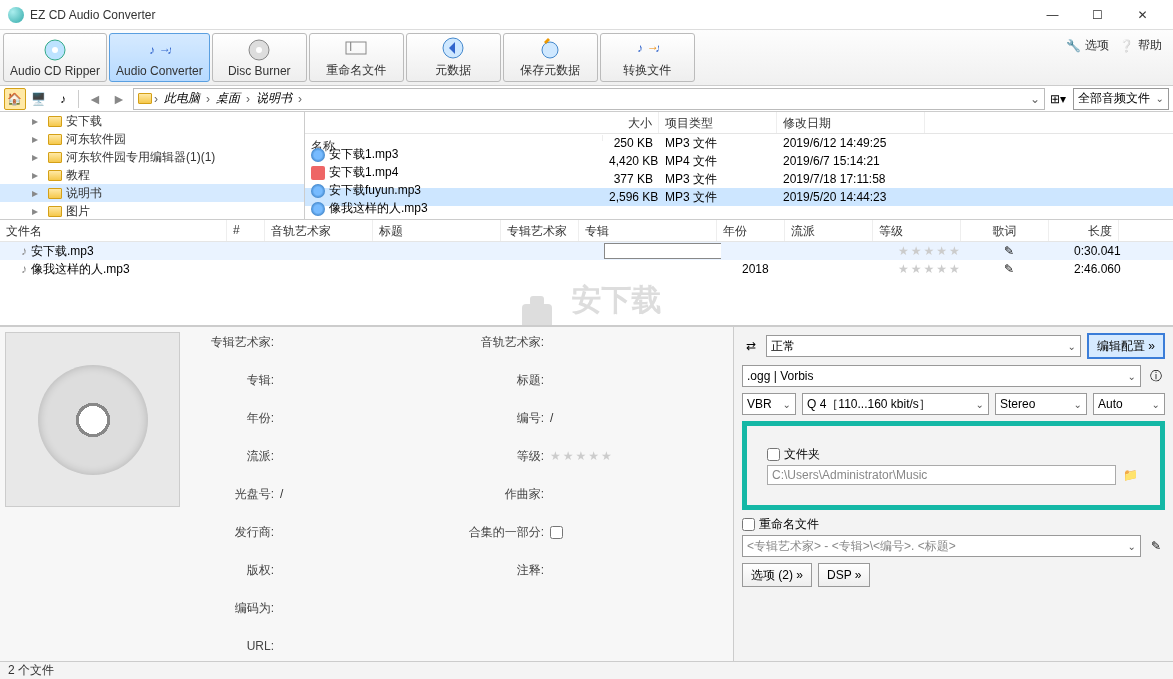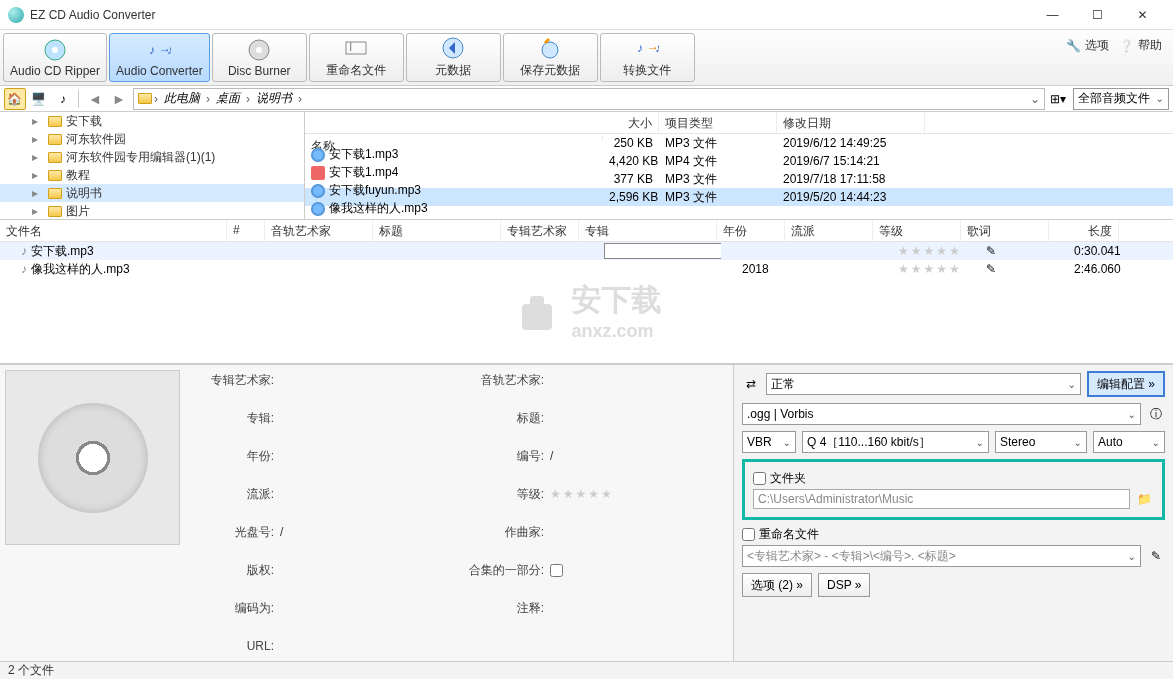--- a/index.html
+++ b/index.html
@@ -56,21 +56,21 @@
 .file-icon.mp3 { background:radial-gradient(circle,#7bf 40%,#48c 70%); border-radius:50%; }
 .file-icon.mp4 { background:#e66; border-radius:2px; }
 
 
 .queue { height:228px; border-bottom:1px solid #ccc; overflow:hidden; }
 .q-head { display:flex; height:22px; border-bottom:1px solid #e5e5e5; }
 .q-head .qcol { padding:3px 6px; border-right:1px solid #eee; color:#333; }
 .q-row { display:flex; height:18px; align-items:center; }
 .q-row.selected { background:#eaf3ff; }
 .q-row .qcell { padding:0 21px; overflow:hidden; white-space:nowrap; }
-.qc-name{width:227px;} .qc-num{width:38px;} .qc-artist{width:108px;} .qc-title{width:128px;} .qc-aartist{width:78px;} .qc-album{width:138px;} .qc-year{width:68px;} .qc-genre{width:88px;} .qc-rating{width:88px;} .qc-lyric{width:88px;} .qc-len{width:70px;text-align:right;}
+.qc-name{width:227px;} .qc-num{width:38px;} .qc-artist{width:108px;} .qc-title{width:128px;} .qc-aartist{width:78px;} .qc-album{width:138px;} .qc-year{width:68px;} .qc-genre{width:88px;} .qc-rating{width:88px;} .qc-lyric{width:88px;text-align:center;} .qc-len{width:70px;text-align:right;}
 .note-icon { color:#888; margin-right:4px; }
 .stars { color:#ccc; letter-spacing:2px; }
 .wm { position:relative; }
 .watermark { position:absolute; left:50%; top:60px; transform:translateX(-50%); color:#ddd; font-size:32px; font-weight:bold; display:flex; align-items:center; gap:10px; pointer-events:none; }
 .edit-input { height:16px; border:1px solid #888; width:130px; }
 
 
 .bottom-panel { flex:1; display:flex; border-top:1px solid #ccc; background:#f7f7f7; }
 .album-art { width:175px; height:175px; margin:5px; border:1px solid #ccc; background:#e8e8e8; display:flex; align-items:center; justify-content:center; }
 .disc { width:110px; height:110px; border-radius:50%; background:radial-gradient(circle,#fff 0 18%,#888 18% 22%,#ddd 22% 100%); box-shadow:inset 0 0 10px rgba(0,0,0,.2); }
@@ -81,21 +81,21 @@
 .meta-row { display:flex; align-items:center; height:18px; }
 .meta-label { width:85px; text-align:right; color:#444; padding-right:6px; }
 .meta-val { color:#333; }
 
 .settings { width:440px; border-left:1px solid #ccc; padding:6px 8px; display:flex; flex-direction:column; gap:6px; background:#f3f3f3; }
 .srow { display:flex; gap:6px; align-items:center; }
 .sel { height:22px; border:1px solid #999; background:#fff; padding:0 4px; display:flex; align-items:center; justify-content:space-between; }
 .sel .chev { color:#555; font-size:10px; }
 .btn { height:22px; border:1px solid #999; background:linear-gradient(#fff,#eee); padding:11px 8px; display:flex; align-items:center; }
 .btn.highlight { border:2px solid #3b7dd8; background:#d6eaff; font-weight:500; }
-.red-box { border:3px solid #14b8a6; padding:8px; }
+.red-box { border:5px solid #14b8a6; padding:20px; }
 .sec-title { display:flex; align-items:center; gap:4px; }
 .path-input { flex:1; height:20px; border:1px solid #aaa; background:#fff; color:#888; padding:0 4px; display:flex; align-items:center; }
 .small-icon { width:18px; height:18px; display:flex;align-items:center;justify-content:center; }
 
 .statusbar { height:22px; border-top:1px solid #ccc; background:#f4f4f4; display:flex; align-items:flex-end; padding:0 8px; color:#333; }
 
 input[type=checkbox]{ width:13px; height:13px; }
 </style>
 </head>
 <body>
@@ -358,20 +358,23 @@
           <span class="meta-label">年份:</span>
         </div>
       <div class="meta-row">
           <span class="meta-label">流派:</span>
         </div>
       <div class="meta-row">
           <span class="meta-label">光盘号:</span>
           <span class="meta-val">/</span>
         </div>
       <div class="meta-row">
+          <span class="meta-label">发行商:</span>
+        </div>
+      <div class="meta-row">
           <span class="meta-label">版权:</span>
         </div>
       <div class="meta-row">
           <span class="meta-label">编码为:</span>
         </div>
       <div class="meta-row">
           <span class="meta-label">URL:</span>
         </div>
     </div>
     <div class="meta-col right">

